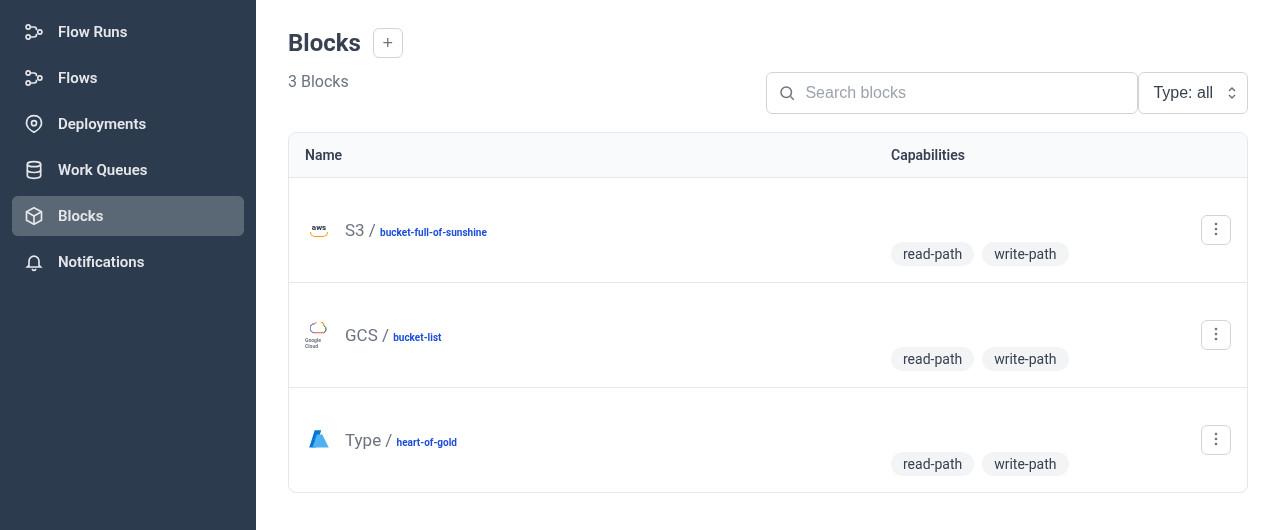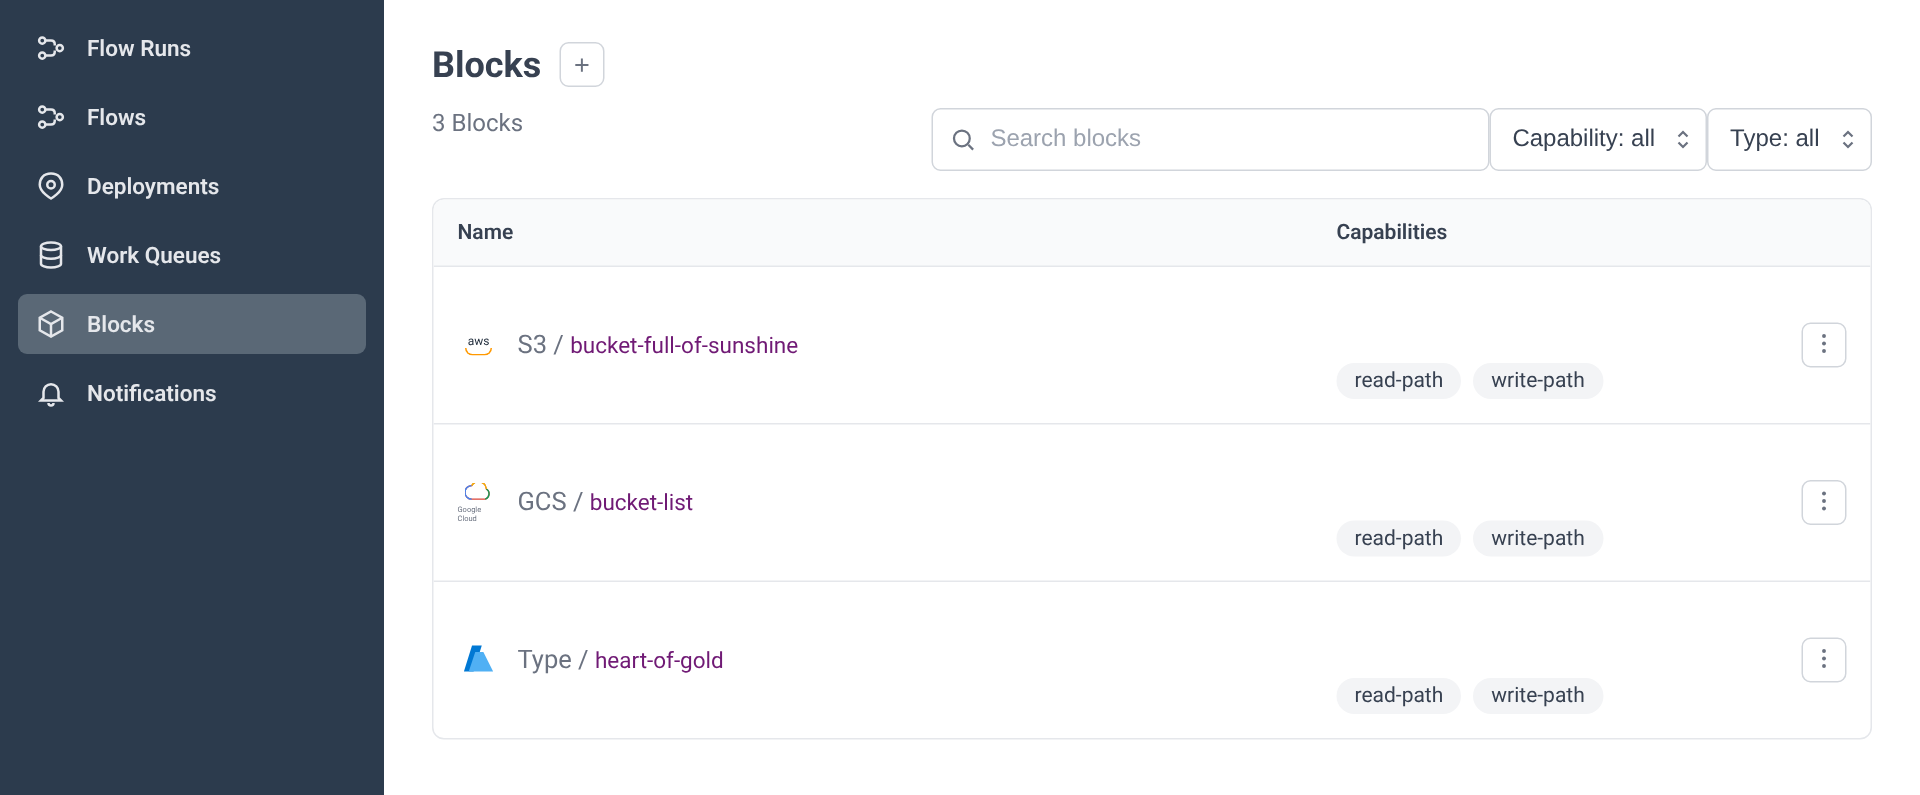--- a/index.html
+++ b/index.html
@@ -166,31 +166,31 @@
       align-items: center;
       gap: 12px;
     }
     .block-icon {
       width: 28px;
       height: 28px;
       display: flex;
       align-items: center;
       justify-content: center;
       font-size: 8px;
-      font-weight: 400;
+      font-weight: 700;
       flex-shrink: 0;
     }
     .block-icon.aws { color: #232f3e; flex-direction: column; gap: 0; }
     .block-icon.aws .smile { width: 18px; height: 5px; border: 1.5px solid #ff9900; border-top: none; border-radius: 0 0 10px 10px; }
     .block-icon.gcs { flex-direction: column; gap: 1px; }
     .block-icon.gcs .txt { font-size: 5px; color: #6b7280; }
     .block-icon.azure svg { width: 26px; height: 26px; }
 
     .block-label { color: #6b7280; font-size: 17px; }
-    .block-link { color: #701a75; font-weight: 400; font-size: 15px; }
+    .block-link { color: #1d4ed8; font-weight: 700; font-size: 10px; }
 
     .cell-caps {
       width: 300px;
       display: flex;
       gap: 8px;
     }
     .pill {
       background: #f3f4f6;
       color: #374151;
       font-size: 14px;
@@ -306,29 +306,20 @@
     <div class="search-wrap">
       <span class="s-icon">
         <svg width="18" height="18" viewBox="0 0 24 24" fill="none" stroke="currentColor" stroke-width="2">
           <circle cx="11" cy="11" r="7"></circle>
             <path d="M21 21 l-4.3-4.3"></path>
         </svg>
       </span>
       <input class="search-input" type="text" placeholder="Search blocks" style="">
     </div>
 
-    <button class="select-btn">
-      <span>Capability: all</span>
-      <span class="chev">
-        <svg width="10" height="14" viewBox="0 0 10 14" fill="none" stroke="currentColor" stroke-width="1.5">
-          <path d="M2 5 L5 2 L8 5"></path>
-            <path d="M2 9 L5 12 L8 9"></path>
-        </svg>
-      </span>
-    </button>
 
     <button class="select-btn">
       <span>Type: all</span>
       <span class="chev">
         <svg width="10" height="14" viewBox="0 0 10 14" fill="none" stroke="currentColor" stroke-width="1.5">
           <path d="M2 5 L5 2 L8 5"></path>
             <path d="M2 9 L5 12 L8 9"></path>
         </svg>
       </span>
     </button>

